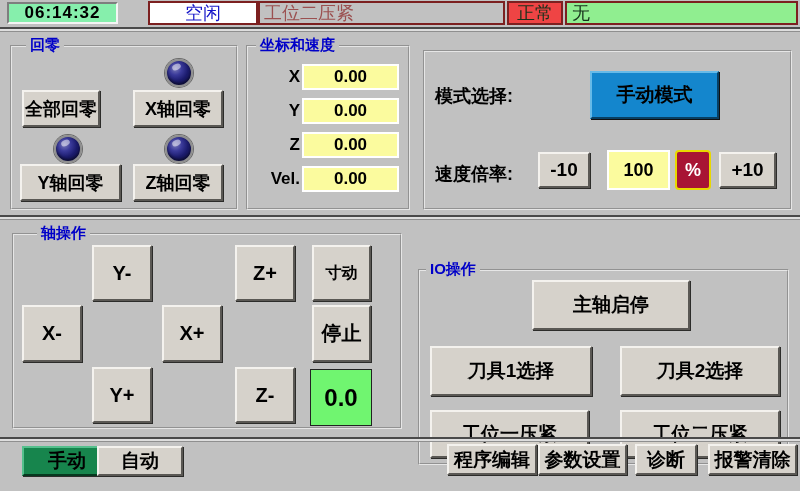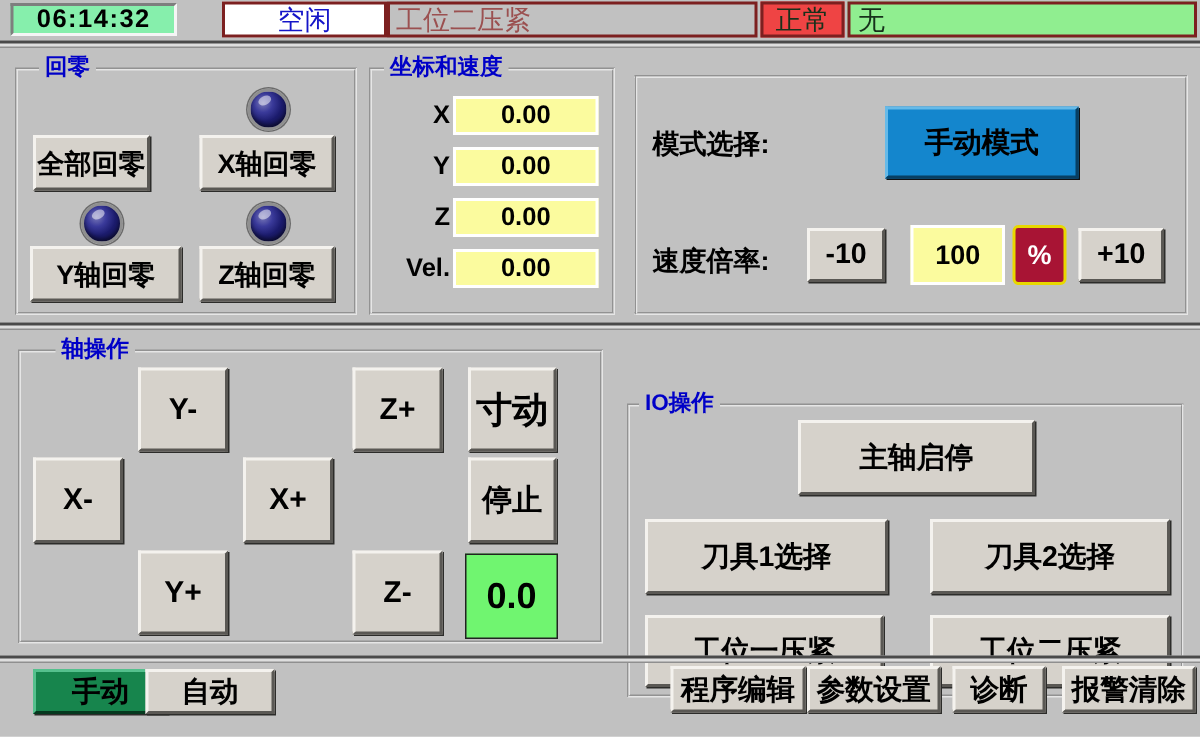--- a/index.html
+++ b/index.html
@@ -147,21 +147,21 @@
     <div class="btn" style="left:294px; top:100px; width:57px; height:36px; font-size:19px;">+10</div>
   </div>
 
   <div class="ridge" style="top:215px;"></div>
 
   <div class="groupbox" style="left:12px; top:233px; width:390px; height:196px;">
     <span class="group-title" style="left:23px;">轴操作</span>
 
     <div class="btn" style="left:78px;  top:10px;  width:60px; height:56px; font-size:20px;">Y-</div>
     <div class="btn" style="left:221px; top:10px;  width:60px; height:56px; font-size:20px;">Z+</div>
-    <div class="btn" style="left:298px; top:10px;  width:59px; height:56px; font-size:24px;">寸动</div>
+    <div class="btn" style="left:298px; top:10px;  width:59px; height:56px; font-size:16px;">寸动</div>
 
     <div class="btn" style="left:8px;   top:70px;  width:60px; height:57px; font-size:20px;">X-</div>
     <div class="btn" style="left:148px; top:70px;  width:60px; height:57px; font-size:20px;">X+</div>
     <div class="btn" style="left:298px; top:70px;  width:59px; height:57px; font-size:20px;">停止</div>
 
     <div class="btn" style="left:78px;  top:132px; width:60px; height:56px; font-size:20px;">Y+</div>
     <div class="btn" style="left:221px; top:132px; width:60px; height:56px; font-size:20px;">Z-</div>
     <div class="step-field" style="left:296px; top:134px; width:62px; height:57px;">0.0</div>
   </div>
 

